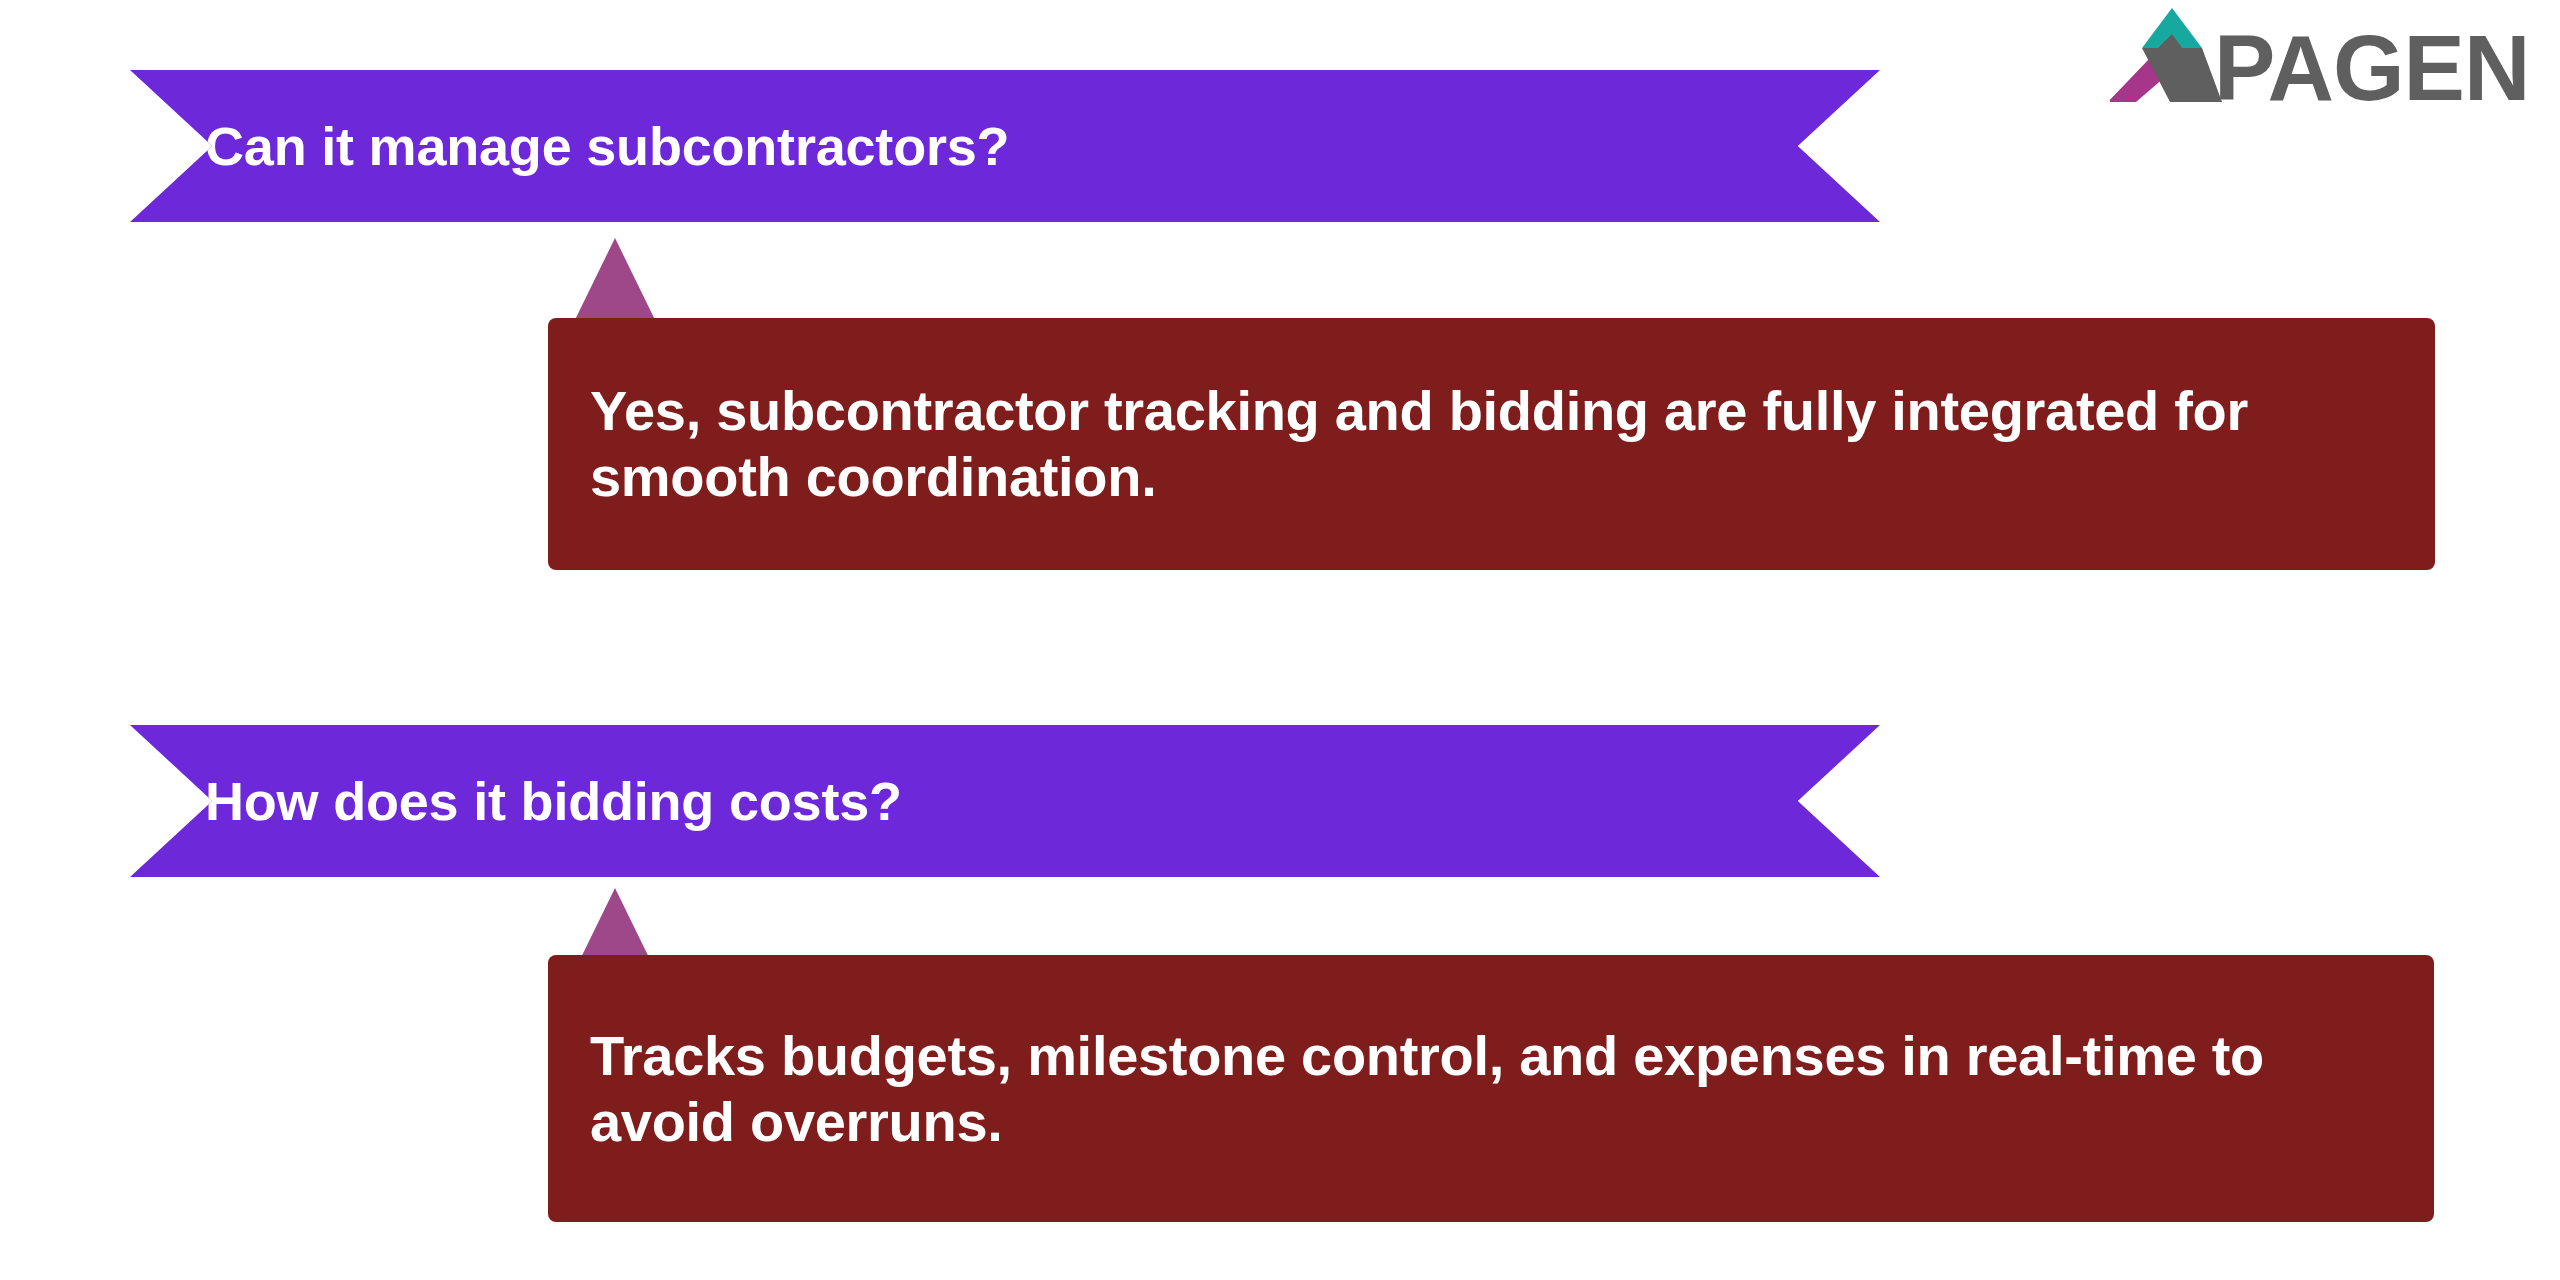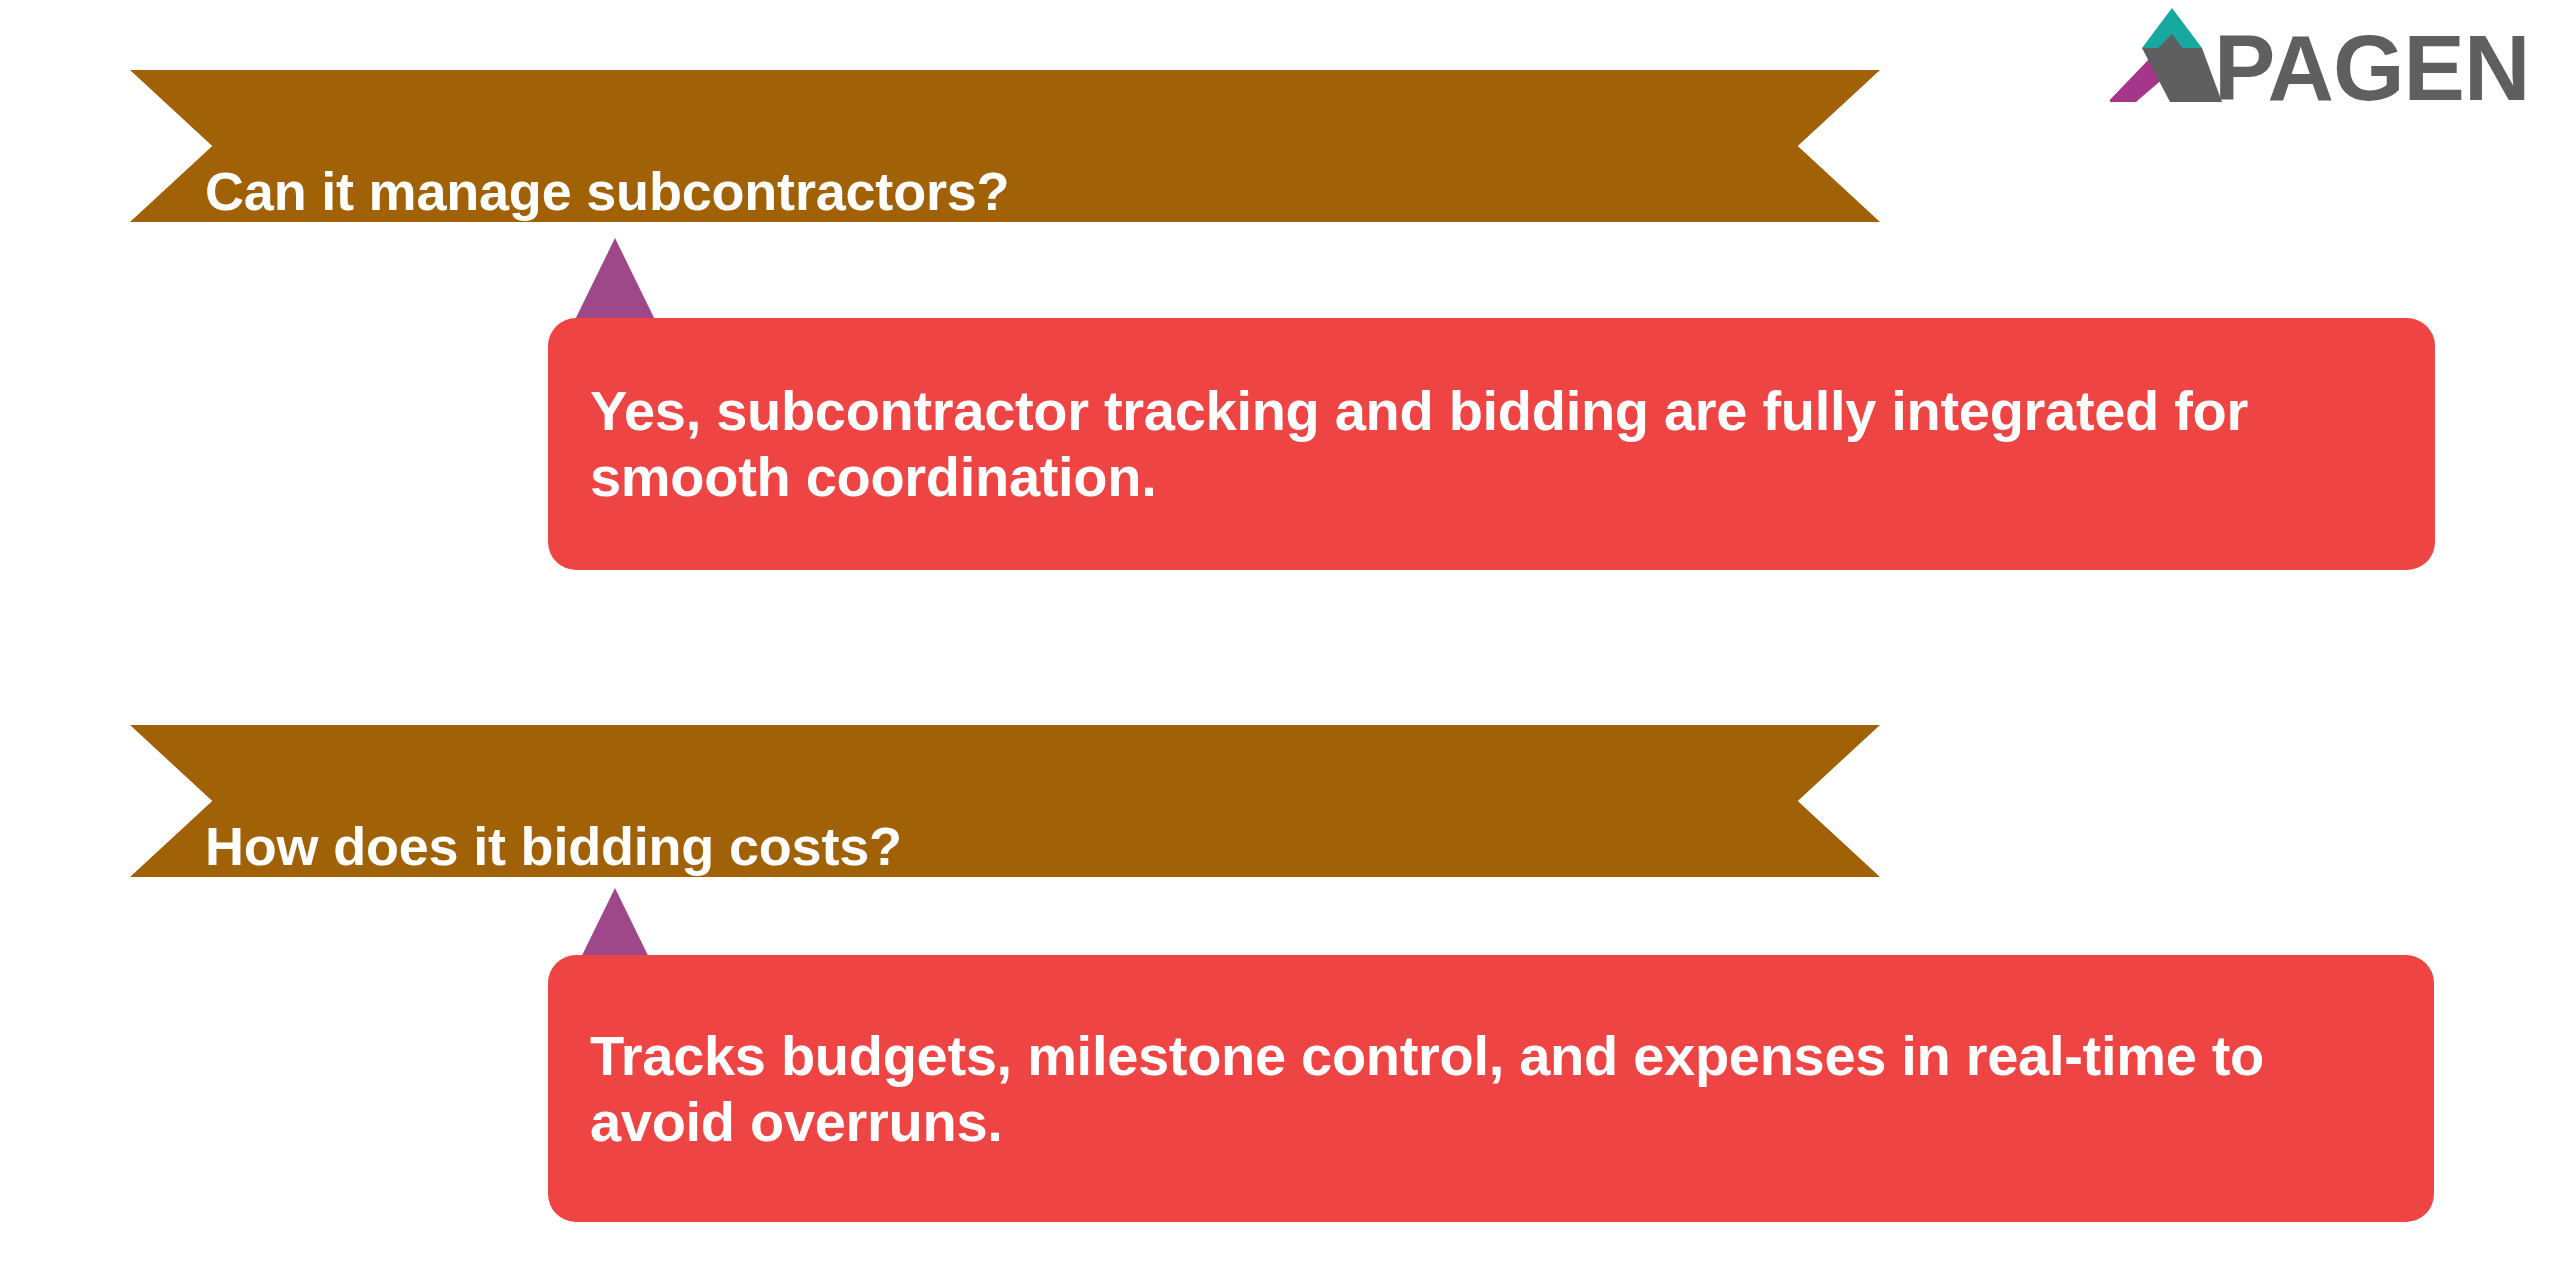--- a/index.html
+++ b/index.html
@@ -27,40 +27,40 @@
     width: 420px;
     height: 104px;
   }
   .logo svg { display: block; width: 100%; height: 100%; }
 
   
   .qa-block { position: absolute; left: 0; top: 0; }
 
   .ribbon {
     position: absolute;
-    background: #a16207;
+    background: #6d28d9;
     -webkit-clip-path: polygon(0% 0%, 100% 0%, 95.3% 50%, 100% 100%, 0% 100%, 4.7% 50%);
     clip-path: polygon(0% 0%, 100% 0%, 95.3% 50%, 100% 100%, 0% 100%, 4.7% 50%);
     display: flex;
-    align-items: flex-end;
+    align-items: center;
   }
   .ribbon-text {
     color: #ffffff;
     font-size: 54px;
     font-weight: bold;
     letter-spacing: -0.2px;
     white-space: nowrap;
     margin-left: 75px;
   }
 
   
   .bubble {
     position: absolute;
-    background: #ef4444;
-    border-radius: 28px;
+    background: #7f1d1d;
+    border-radius: 8px;
     box-sizing: border-box;
     display: flex;
     align-items: center;
   }
   .bubble-text {
     color: #ffffff;
     font-size: 56px;
     font-weight: bold;
     line-height: 1.17;
     letter-spacing: -0.3px;

